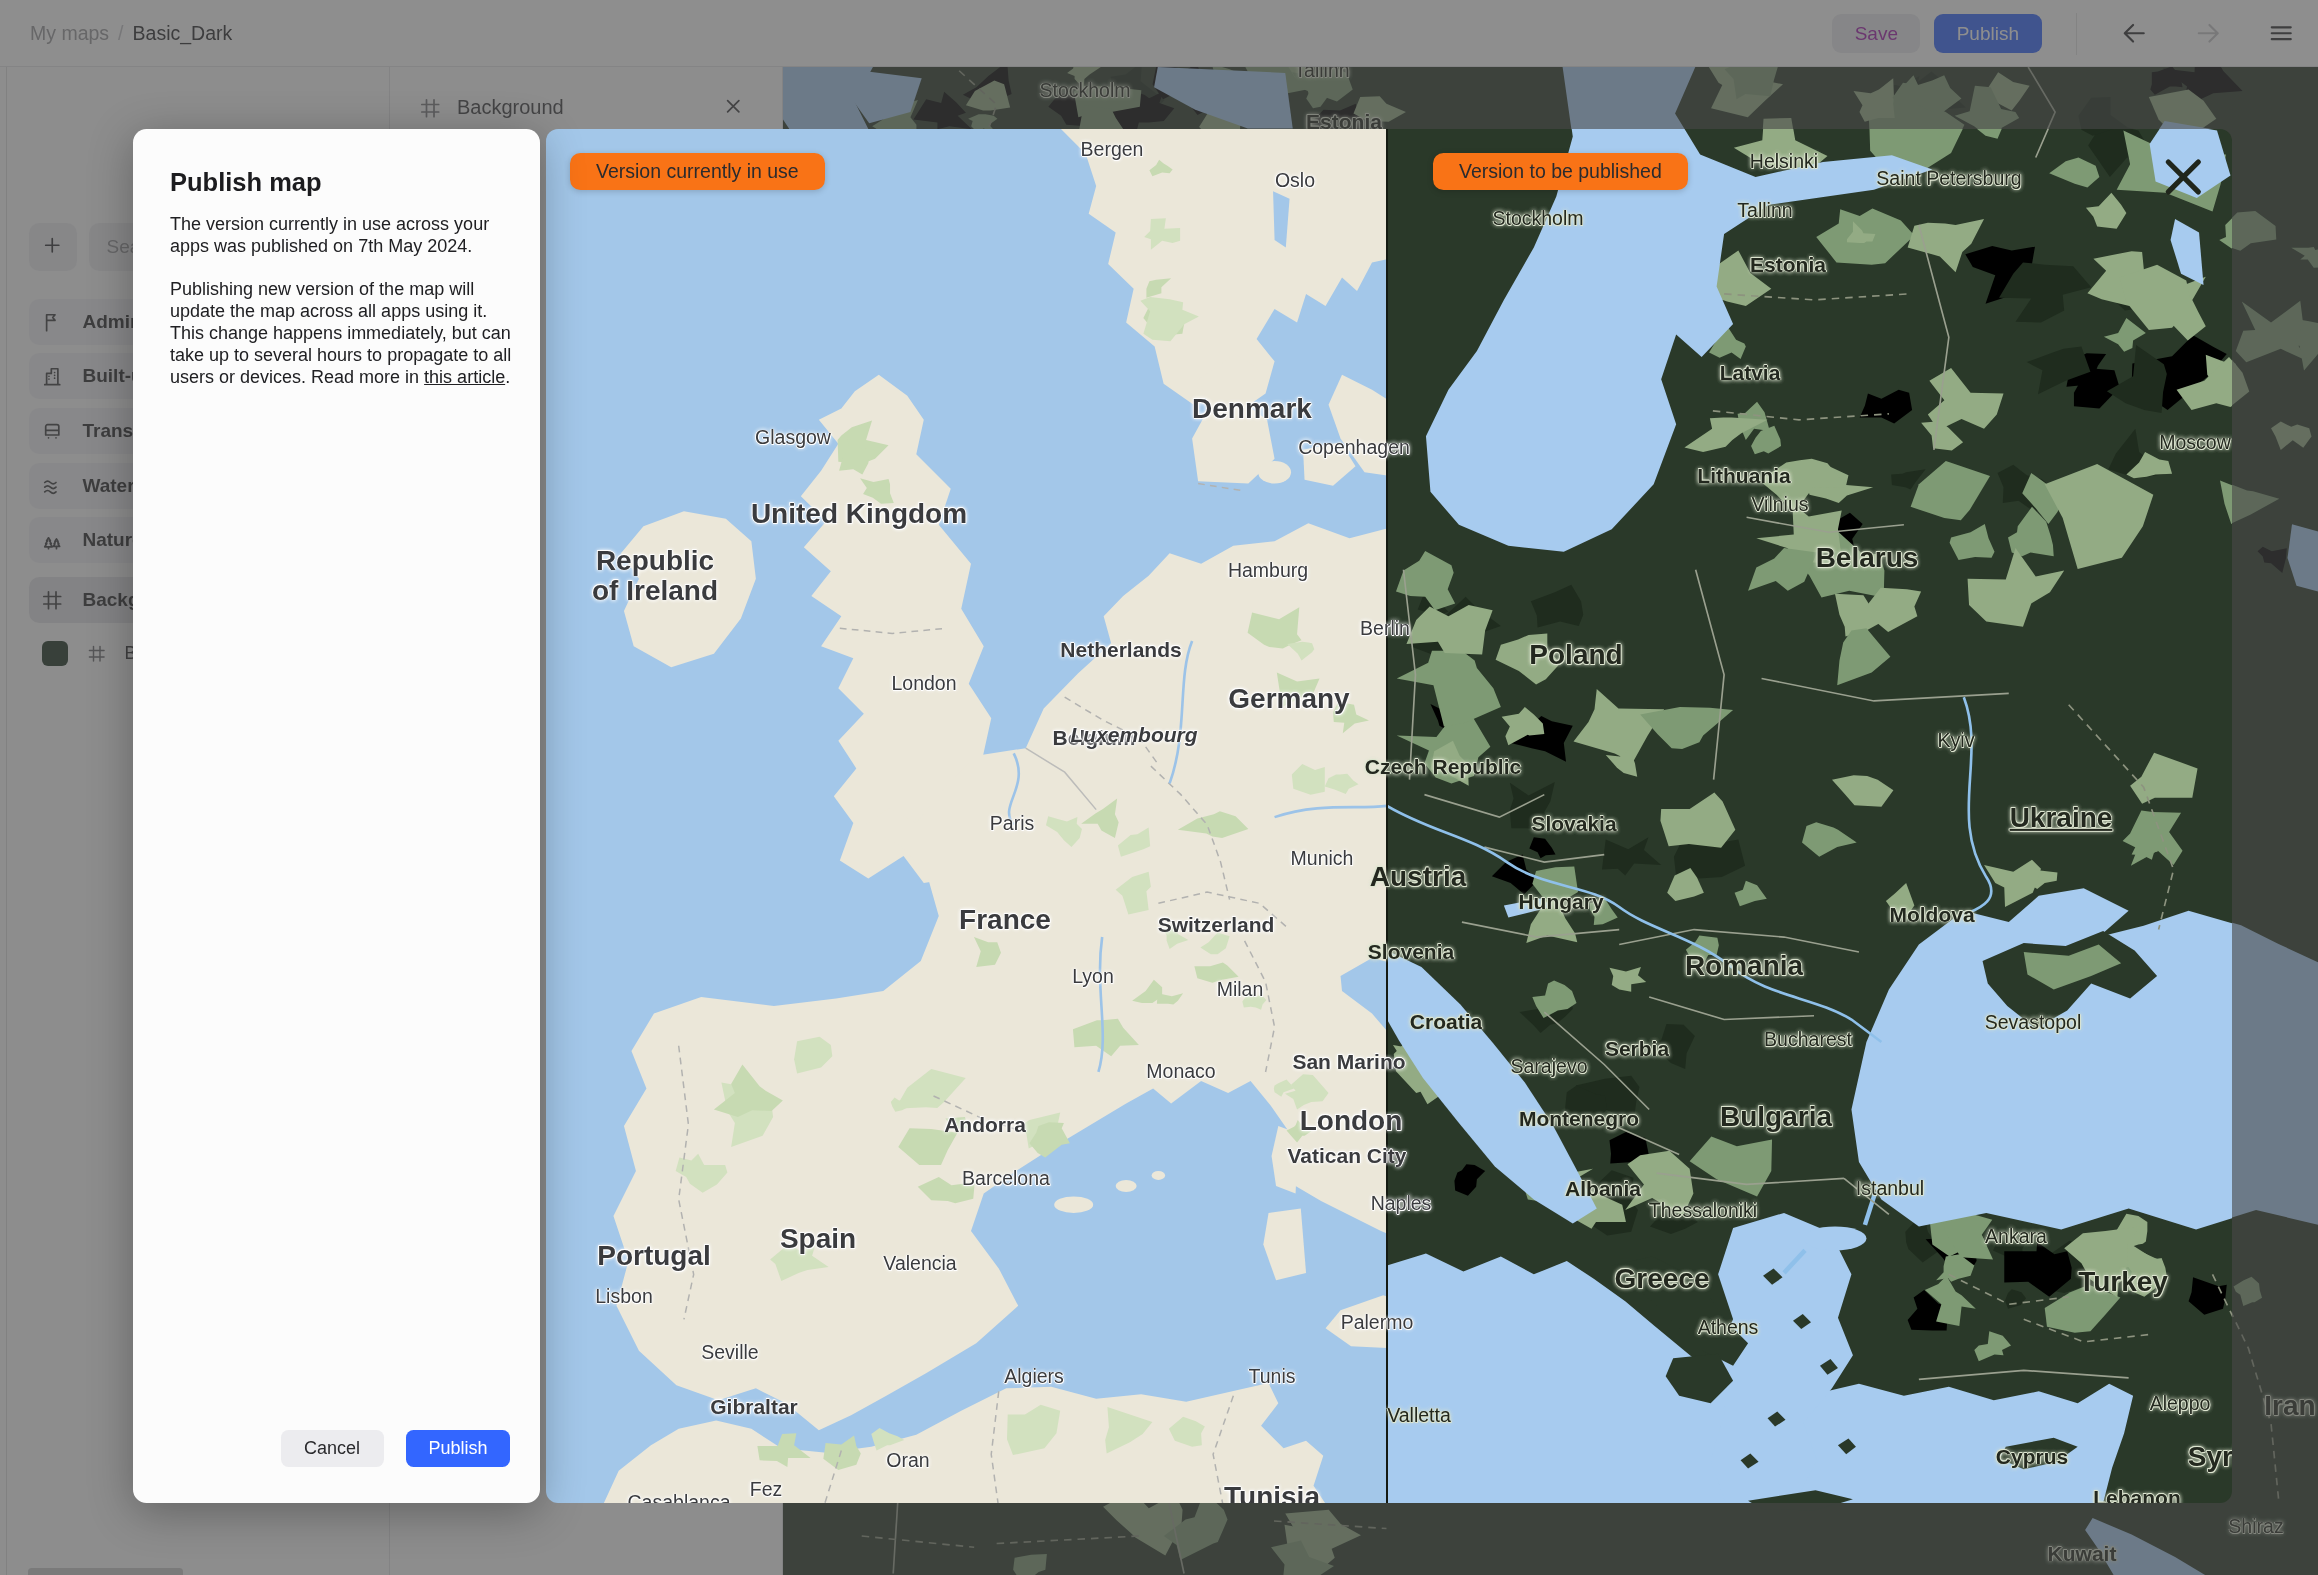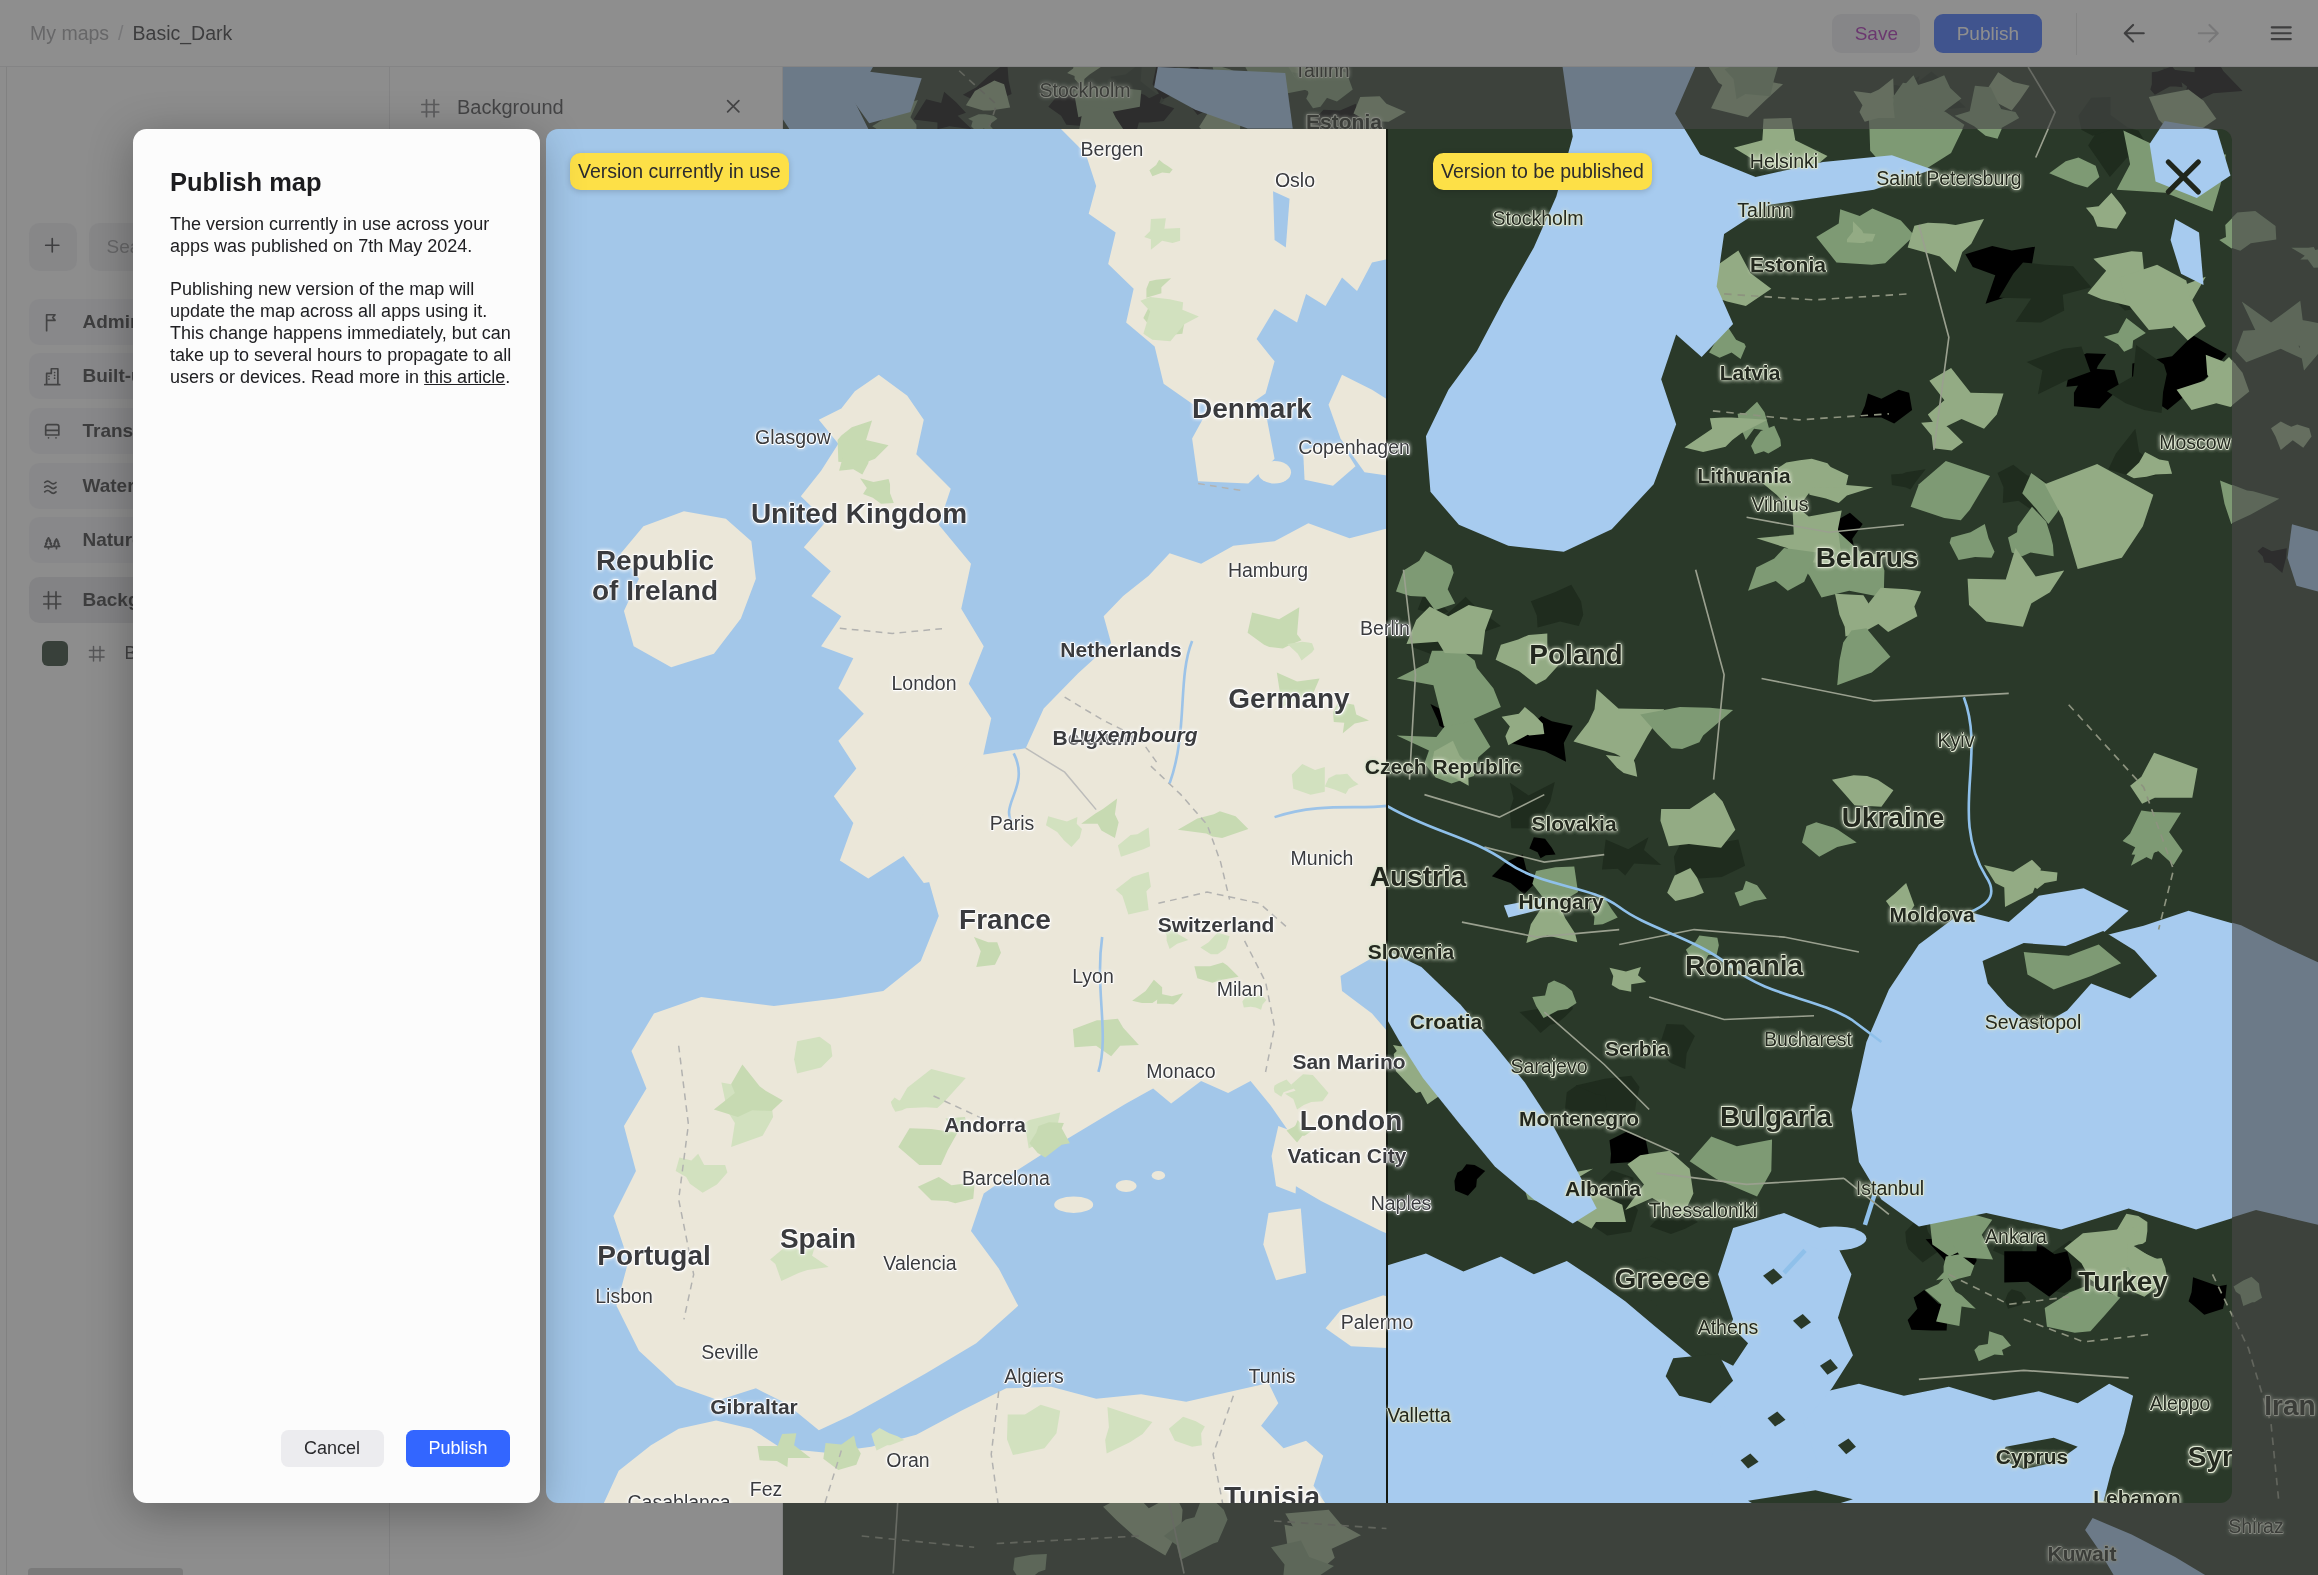--- a/index.html
+++ b/index.html
@@ -69,21 +69,21 @@
   .dim{position:absolute;inset:0;background:rgba(72,72,72,0.62);z-index:5}
 
   
   .preview{position:absolute;left:546px;top:129px;width:1686px;height:1374px;border-radius:12px;overflow:hidden;z-index:10}
   .pv-pane{position:absolute;top:0;height:1374px;overflow:hidden}
   .pv-left{left:0;width:841px}
   .pv-right{left:841px;width:845px}
   .pv-pane svg{position:absolute;left:0;top:0;width:100%;height:100%}
   .split-line{position:absolute;left:840px;top:0;width:2.2px;height:1374px;background:#141a12}
   .pv-labels{position:absolute;inset:0;pointer-events:none}
-  .pill{position:absolute;top:24px;height:37px;background:#fde047;border-radius:10.5px;display:flex;align-items:center;padding:0 8px;font-size:19.5px;color:#2b2b2e;box-shadow:0 1.5px 6px rgba(0,0,0,.18);white-space:nowrap}
+  .pill{position:absolute;top:24px;height:37px;background:#f97316;border-radius:10.5px;display:flex;align-items:center;padding:0 26px;font-size:19.5px;color:#2b2b2e;box-shadow:0 1.5px 6px rgba(0,0,0,.18);white-space:nowrap}
   .pill-left{left:24px}
   .pill-right{left:887px}
 
   
   .ml{position:absolute;transform:translate(-50%,-50%);white-space:pre-line;text-align:center;line-height:1.08;pointer-events:none}
   .ml.city{font-size:19.5px;font-weight:400}
   .ml.c1{font-size:21px;font-weight:700}
   .ml.c2{font-size:28px;font-weight:700}
   .ml.lm{color:#3a3b3e;text-shadow:0 0.7px 0 #fff,0 -0.7px 0 #fff,0.7px 0 0 #fff,-0.7px 0 0 #fff,0.7px 0.7px 0 #fff,-0.7px -0.7px 0 #fff,0 0 4.5px #fff,0 0 4.5px #fff}
   .ml.dm{color:#23281f;text-shadow:0 0.7px 0 #dde5d0,0 -0.7px 0 #dde5d0,0.7px 0 0 #dde5d0,-0.7px 0 0 #dde5d0,0.7px 0.7px 0 #dde5d0,-0.7px -0.7px 0 #dde5d0,0 0 4.5px #dde5d0,0 0 4.5px #dde5d0}
@@ -654,21 +654,21 @@
         <div class="ml dm c1" style="left: 1386px; top: 786px;">Moldova</div>
         <div class="ml dm c1" style="left: 865px; top: 823px;">Slovenia</div>
         <div class="ml dm c1" style="left: 900px; top: 893px;">Croatia</div>
         <div class="ml dm c1" style="left: 1091px; top: 920px;">Serbia</div>
         <div class="ml dm c1" style="left: 1033px; top: 990px;">Montenegro</div>
         <div class="ml dm c1" style="left: 1057px; top: 1060px;">Albania</div>
         <div class="ml dm c1" style="left: 1486px; top: 1328px;">Cyprus</div>
         <div class="ml dm c1" style="left: 1591px; top: 1369px;">Lebanon</div>
         <div class="ml dm c2" style="left: 1321px; top: 429px;">Belarus</div>
         <div class="ml dm c2" style="left: 1030px; top: 526px;">Poland</div>
-        <div class="ml dm c2" style="left: 1347px; top: 689px;">Ukraine</div>
+        <div class="ml dm c2" style="left: 1515px; top: 689px; text-decoration: underline;">Ukraine</div>
         <div class="ml dm c2" style="left: 872px; top: 748px;">Austria</div>
         <div class="ml dm c2" style="left: 1198px; top: 837px;">Romania</div>
         <div class="ml dm c2" style="left: 1230px; top: 988px;">Bulgaria</div>
         <div class="ml dm c2" style="left: 1116px; top: 1150px;">Greece</div>
         <div class="ml dm c2" style="left: 1577px; top: 1153px;">Turkey</div>
         <div class="ml dm c2" style="left: 1676px; top: 1328px;">Syria</div>
       </div>
     <div class="pill pill-left">Version currently in use</div>
     <div class="pill pill-right">Version to be published</div>
   </div>

